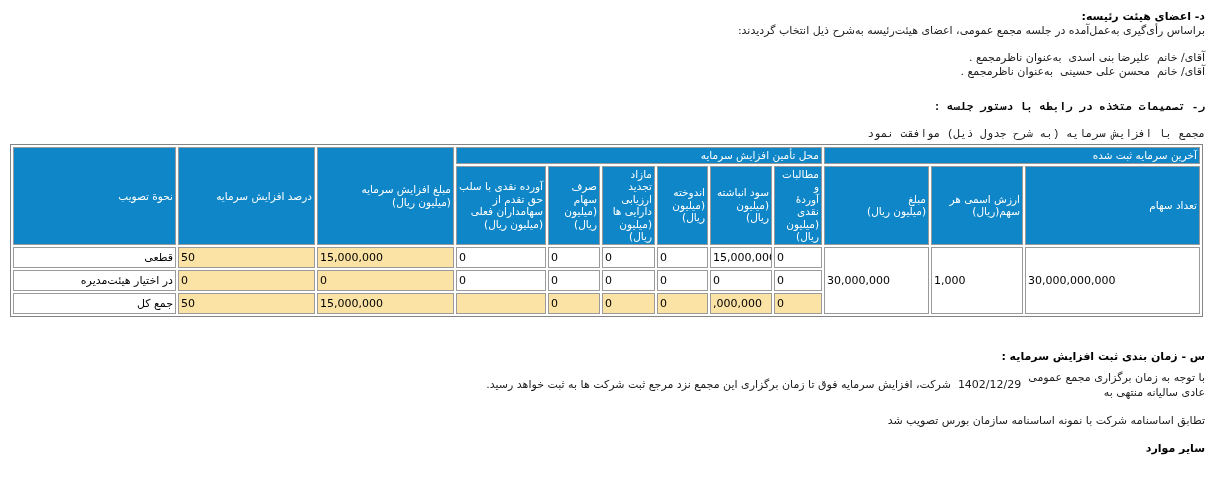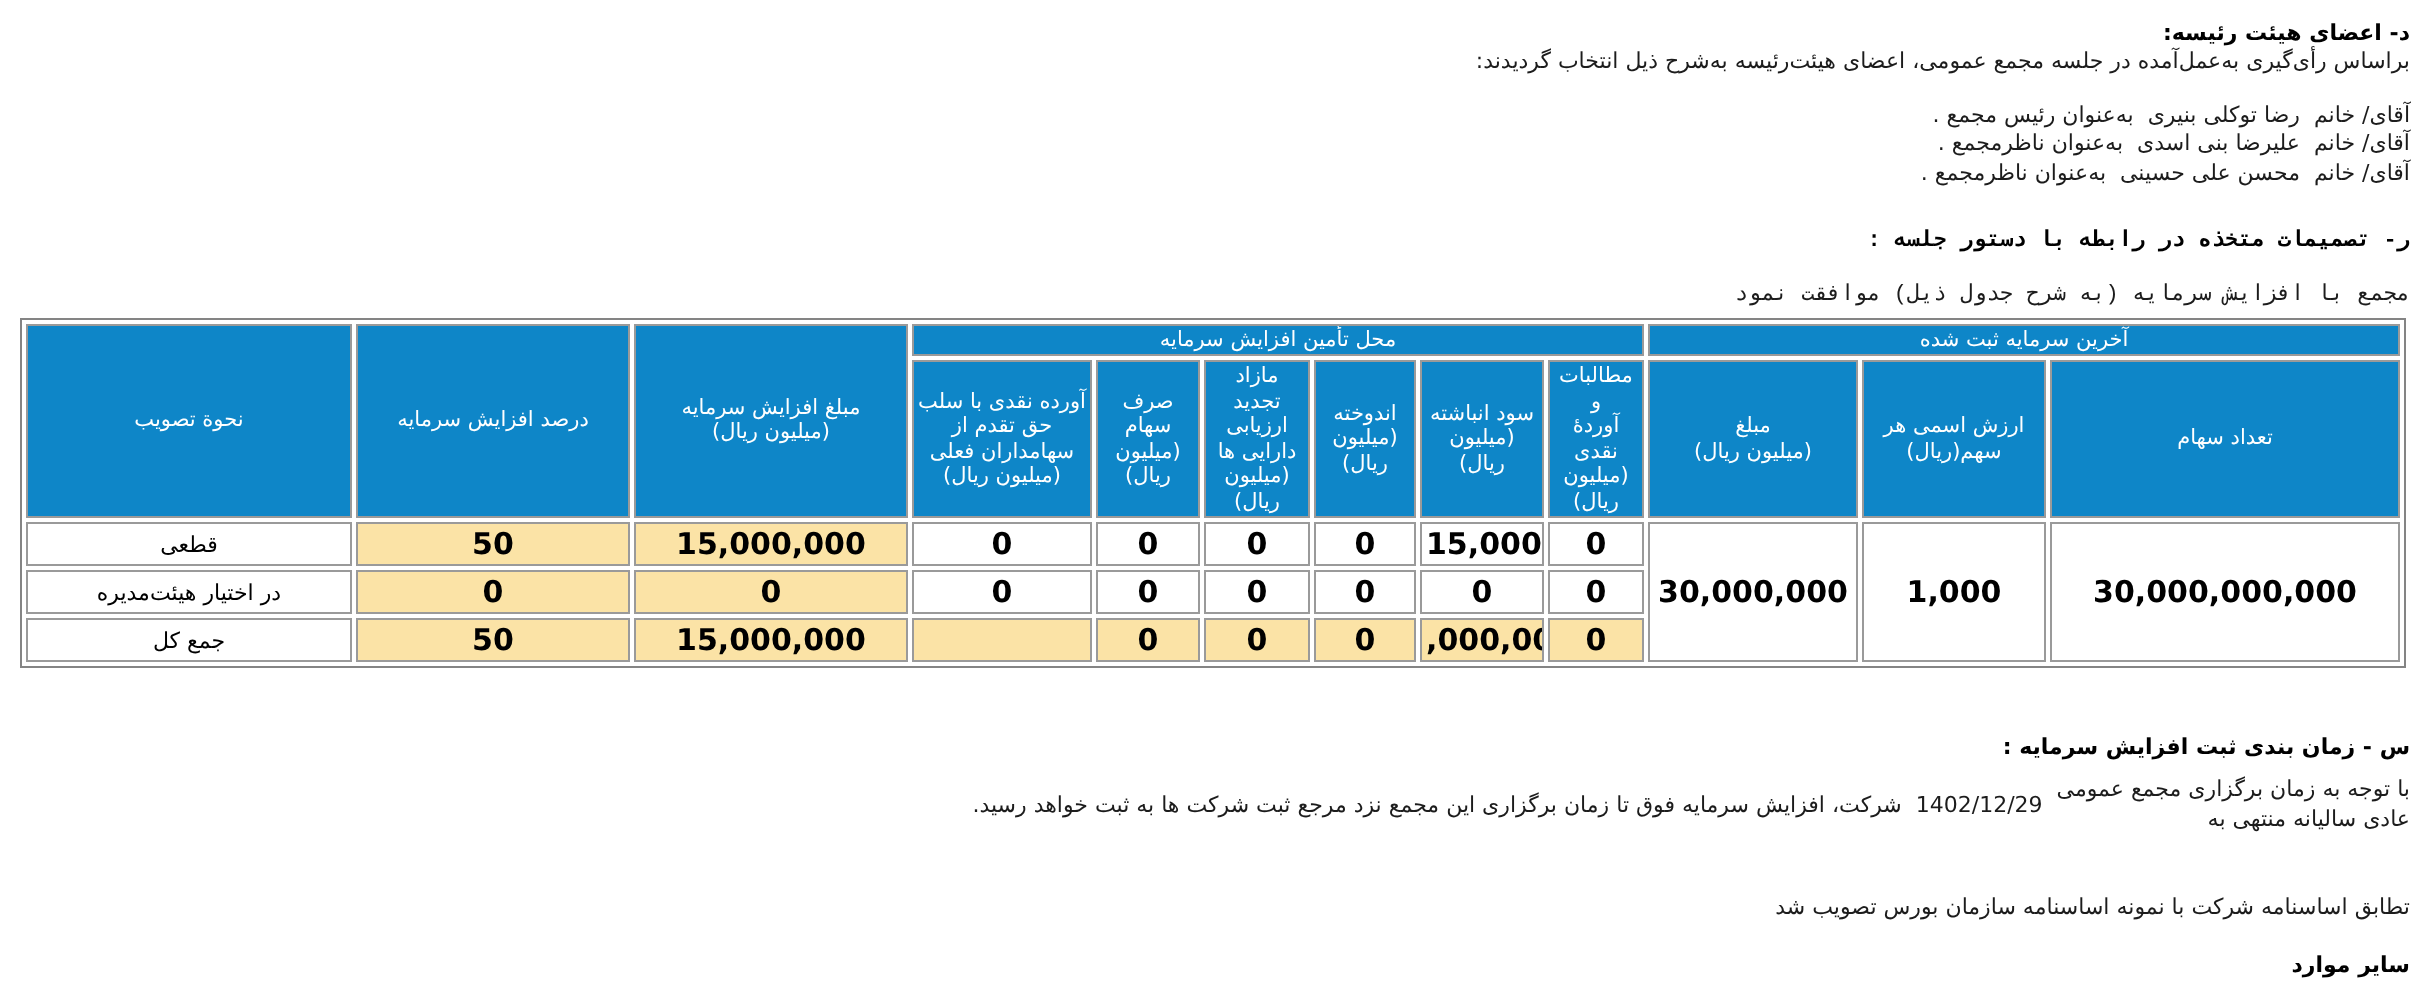--- a/index.html
+++ b/index.html
@@ -25,57 +25,55 @@
     border-spacing:2px;
     table-layout:fixed;
     width:1191px;
     margin:3px 2px 0 0;
     border:1px solid #848484;
     background:#fff;
   }
   table.cap td{
     box-sizing:border-box;
     border:1px solid #9a9a9a;
-    text-align:center;
     vertical-align:middle;
     padding:1px 2px;
     overflow:hidden;
   }
   td.hc{
     background:#0e86c8;
     color:#fff;
     border:1px solid #58798f;
     font-size:10.5px;
     line-height:12.5px;
   }
   .pre{white-space:pre-line;}
   td.grp{height:16px;}
   tr.sub td{height:48px;}
   tr.data td{height:21px;}
-  td.num{font-weight:bold;direction:ltr;font-size:15px;color:#000;}
+  td.num{font-weight:normal;direction:ltr;font-size:11px;color:#000;}
   td.orange{background:#fbe3a6;border:1px solid #ad9b66;}
   td.label{background:#fff;color:#000;}
   
   .sec-s{margin-top:33px;}
   .s-par{display:flex;align-items:center;gap:7px;margin-top:6px;}
   .s-lead{white-space:pre-line;text-align:right;line-height:15px;}
   .s-date{direction:ltr;}
-  .statute{margin-top:30px;}
+  .statute{margin-top:14px;}
   .sec-other{margin-top:14px;}
 </style>
 </head>
 <body>
 
 <div class="page">
 
   <div class="sec-d">
     <div class="h">د- اعضای هیئت رئیسه:</div>
     <div class="t">براساس رأی‌گیری به‌عمل‌آمده در جلسه مجمع عمومی، اعضای هیئت‌رئیسه به‌شرح ذیل انتخاب گردیدند:</div>
     <div class="members">
-      <div class="t">آقای/ خانم  رضا توکلی بنیری  به‌عنوان رئیس مجمع .</div>
       <div class="t">آقای/ خانم  علیرضا بنی اسدی  به‌عنوان ناظرمجمع .</div>
       <div class="t">آقای/ خانم  محسن علی حسینی  به‌عنوان ناظرمجمع .</div>
     </div>
   </div>
 
   <div class="sec-r">
     <div class="h">ر- تصمیمات متخذه در رابطه با دستور جلسه :</div>
     <div class="t">مجمع با افزایش سرمایه (به شرح جدول ذیل) موافقت نمود</div>
   </div>
 

